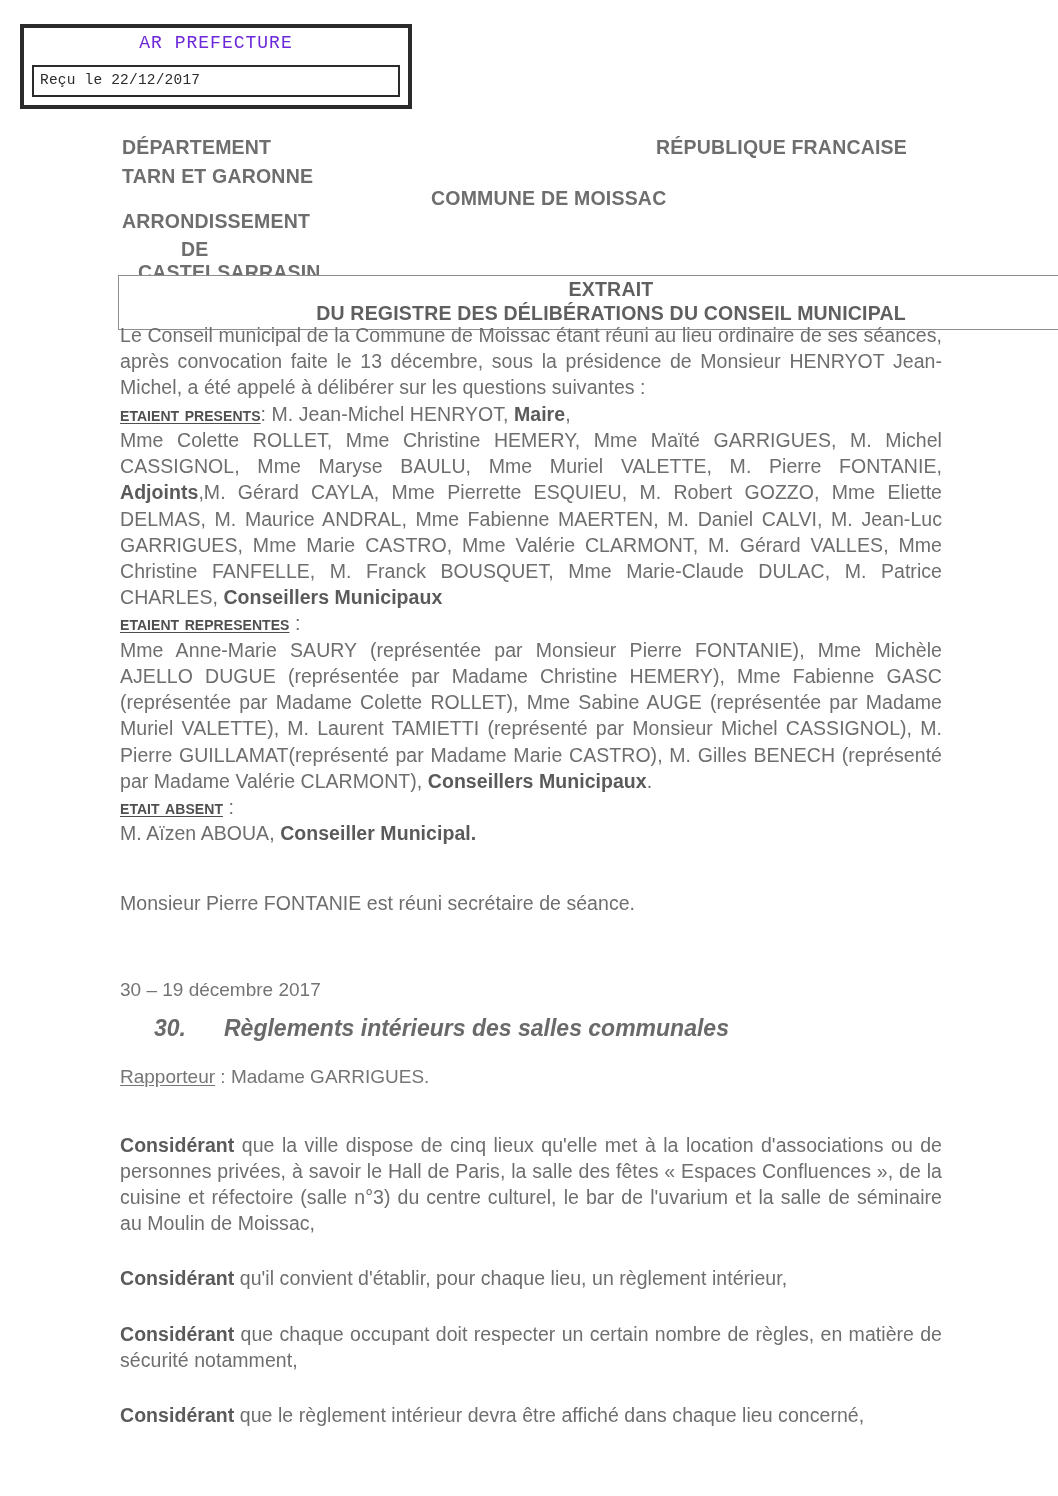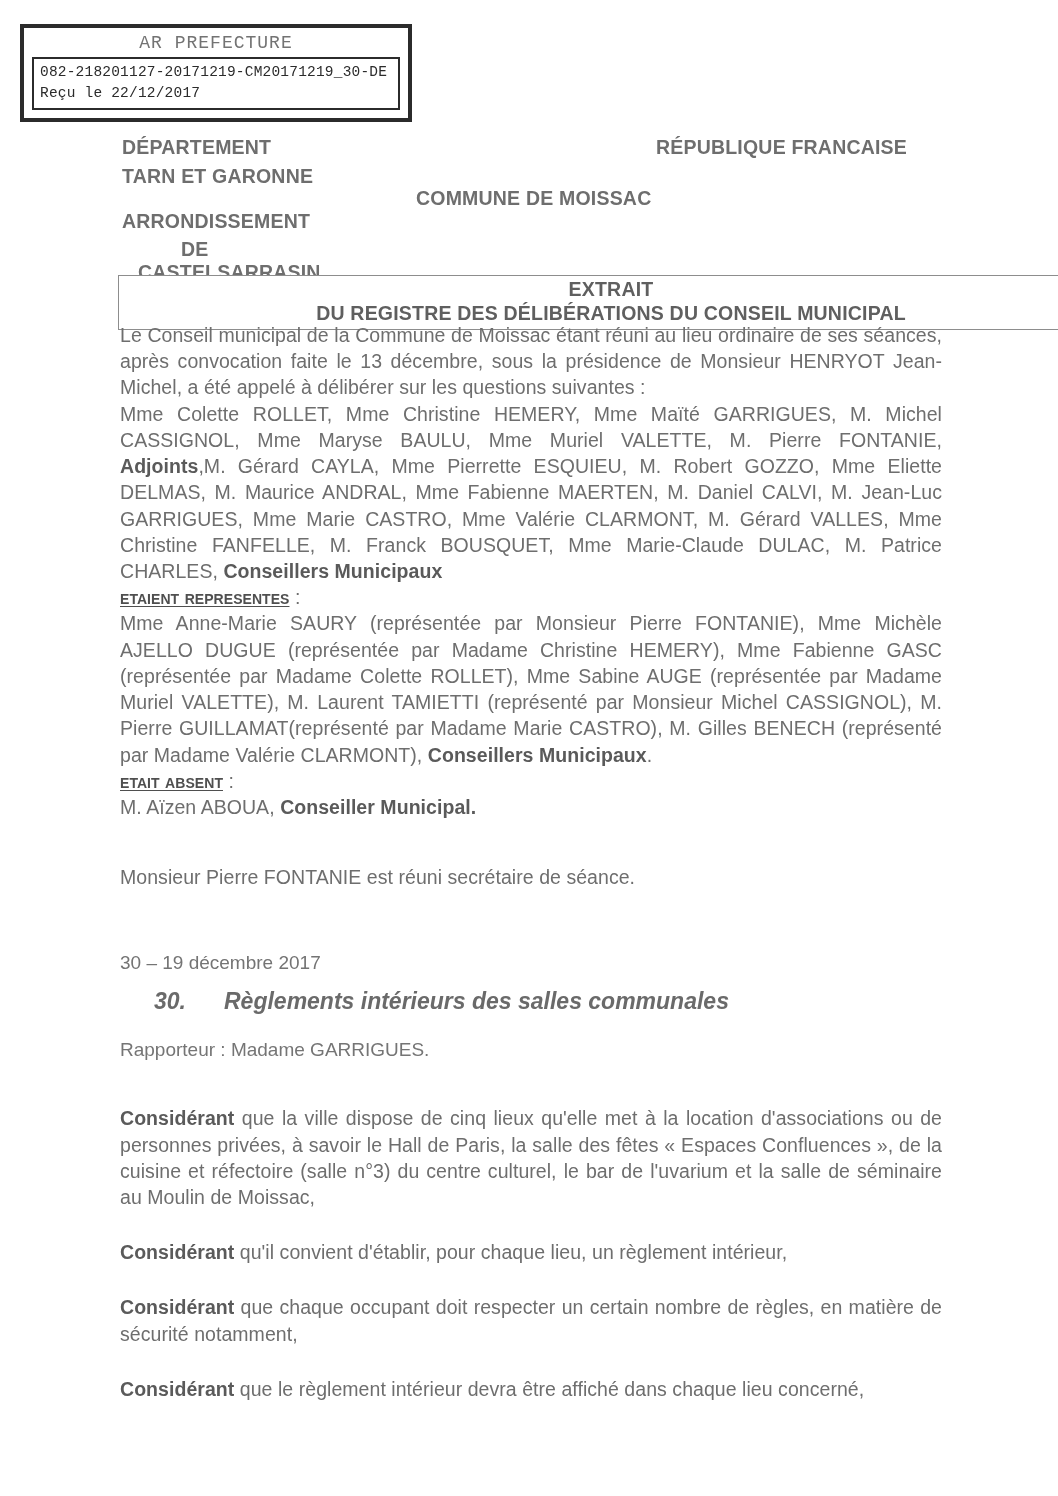--- a/index.html
+++ b/index.html
@@ -27,22 +27,22 @@
     box-sizing: border-box;
     border: 4px solid #2b2b2b;
     background: #ffffff;
     padding: 4px 8px 8px 8px;
   }
   .ar-stamp-title {
     text-align: center;
     font-family: "Liberation Mono", monospace;
     font-size: 18px;
     letter-spacing: 1px;
-    color: #737373;
-    padding: 1px 0 4px 0;
+    color: #6d28d9;
+    padding: 1px 0 12px 0;
     white-space: pre;
   }
   .ar-stamp-inner {
     border: 2px solid #2b2b2b;
     padding: 3px 6px 4px 6px;
   }
   .ar-stamp-line {
     font-family: "Liberation Mono", monospace;
     font-size: 14.5px;
     line-height: 1.45;
@@ -64,21 +64,21 @@
     font-size: 19.5px;
     font-weight: bold;
     color: #6e6e6e;
     letter-spacing: 0.2px;
     white-space: pre;
     text-align: right;
   }
   .hdr-departement   { left: 122px; top: 0px; }
   .hdr-tarn          { left: 122px; top: 29px; }
   .hdr-republique    { left: 656px; top: 0px; }
-  .hdr-commune       { left: 416px; top: 51px; }
+  .hdr-commune       { left: 431px; top: 51px; }
   .hdr-arrond        { left: 122px; top: 74px; }
   .hdr-de            { left: 181px; top: 102px; }
   .hdr-castel        { left: 138px; top: 125px; }
 
   
   .extrait-box {
     position: absolute;
     left: 118px;
     top: 275px;
     width: 986px;
@@ -142,33 +142,32 @@
     color: #6a6a6a;
     margin: 14px 0 0 0;
     white-space: pre;
   }
   .delib-num { display: inline-block; width: 104px; padding-left: 34px; box-sizing: border-box; }
   .rapporteur-line {
     font-size: 19px;
     color: #757575;
     margin: 24px 0 0 0;
   }
-  .u { text-underline-offset: 2px; margin-top: 35px; }
+  .u { text-decoration: underline; text-underline-offset: 2px; margin-top: 35px; }
   .cons { margin-top: 0; }
   .cons + .cons { margin-top: 29px; }
 </style>
 </head>
 <body>
 
 <div class="page">
 
   <div class="ar-stamp">
     <div class="ar-stamp-title">AR PREFECTURE</div>
     <div class="ar-stamp-inner">
-      <div class="ar-stamp-line">082-218201127-20171219-CM20171219_30-DE</div>
       <div class="ar-stamp-line">Reçu le 22/12/2017</div>
     </div>
   </div>
 
   <div class="header">
     <div class="hdr-text hdr-departement">DÉPARTEMENT</div>
     <div class="hdr-text hdr-tarn">TARN ET GARONNE</div>
     <div class="hdr-text hdr-republique">RÉPUBLIQUE FRANCAISE</div>
     <div class="hdr-text hdr-commune">COMMUNE DE MOISSAC</div>
     <div class="hdr-text hdr-arrond">ARRONDISSEMENT</div>
@@ -179,20 +178,21 @@
   <div class="extrait-box">
     <div class="extrait-line">EXTRAIT</div>
     <div class="extrait-line">DU REGISTRE DES DÉLIBÉRATIONS DU CONSEIL MUNICIPAL</div>
   </div>
 
   <div class="body">
 
 
     <p class="p">Le Conseil municipal de la Commune de Moissac étant réuni au lieu ordinaire de ses séances, après convocation faite le 13 décembre, sous la présidence de Monsieur HENRYOT Jean-Michel, a été appelé à délibérer sur les questions suivantes :</p>
 
+    <p class="p"><span class="smallcaps">ETAIENT PRESENTS</span><span>:</span><span> M. Jean-Michel HENRYOT, </span><span class="b">Maire</span><span>,</span></p>
 
     <p class="p"><span>Mme Colette ROLLET, Mme Christine HEMERY, Mme Maïté GARRIGUES, M. Michel CASSIGNOL, Mme Maryse BAULU, Mme Muriel VALETTE, M. Pierre FONTANIE, </span><span class="b">Adjoints</span><span>,</span><span>M. Gérard CAYLA, Mme Pierrette ESQUIEU, M. Robert GOZZO, Mme Eliette DELMAS, M. Maurice ANDRAL, Mme Fabienne MAERTEN, M. Daniel CALVI, M. Jean-Luc GARRIGUES, Mme Marie CASTRO, Mme Valérie CLARMONT, M. Gérard VALLES, Mme Christine FANFELLE, M. Franck BOUSQUET, Mme Marie-Claude DULAC, M. Patrice CHARLES, </span><span class="b">Conseillers Municipaux</span></p>
 
     <p class="p nojust"><span class="smallcaps">ETAIENT REPRESENTES</span><span> :</span></p>
 
 
     <p class="p"><span>Mme Anne-Marie SAURY (représentée par Monsieur Pierre FONTANIE), Mme Michèle AJELLO DUGUE (représentée par Madame Christine HEMERY), Mme Fabienne GASC (représentée par Madame Colette ROLLET), Mme Sabine AUGE (représentée par Madame Muriel VALETTE), M. Laurent TAMIETTI (représenté par Monsieur Michel CASSIGNOL), M. Pierre GUILLAMAT(représenté par Madame Marie CASTRO), M. Gilles BENECH (représenté par Madame Valérie CLARMONT),  </span><span class="b">Conseillers Municipaux</span><span>.</span></p>
 
     <p class="p nojust"><span class="smallcaps">ETAIT ABSENT</span><span> :</span></p>
 

